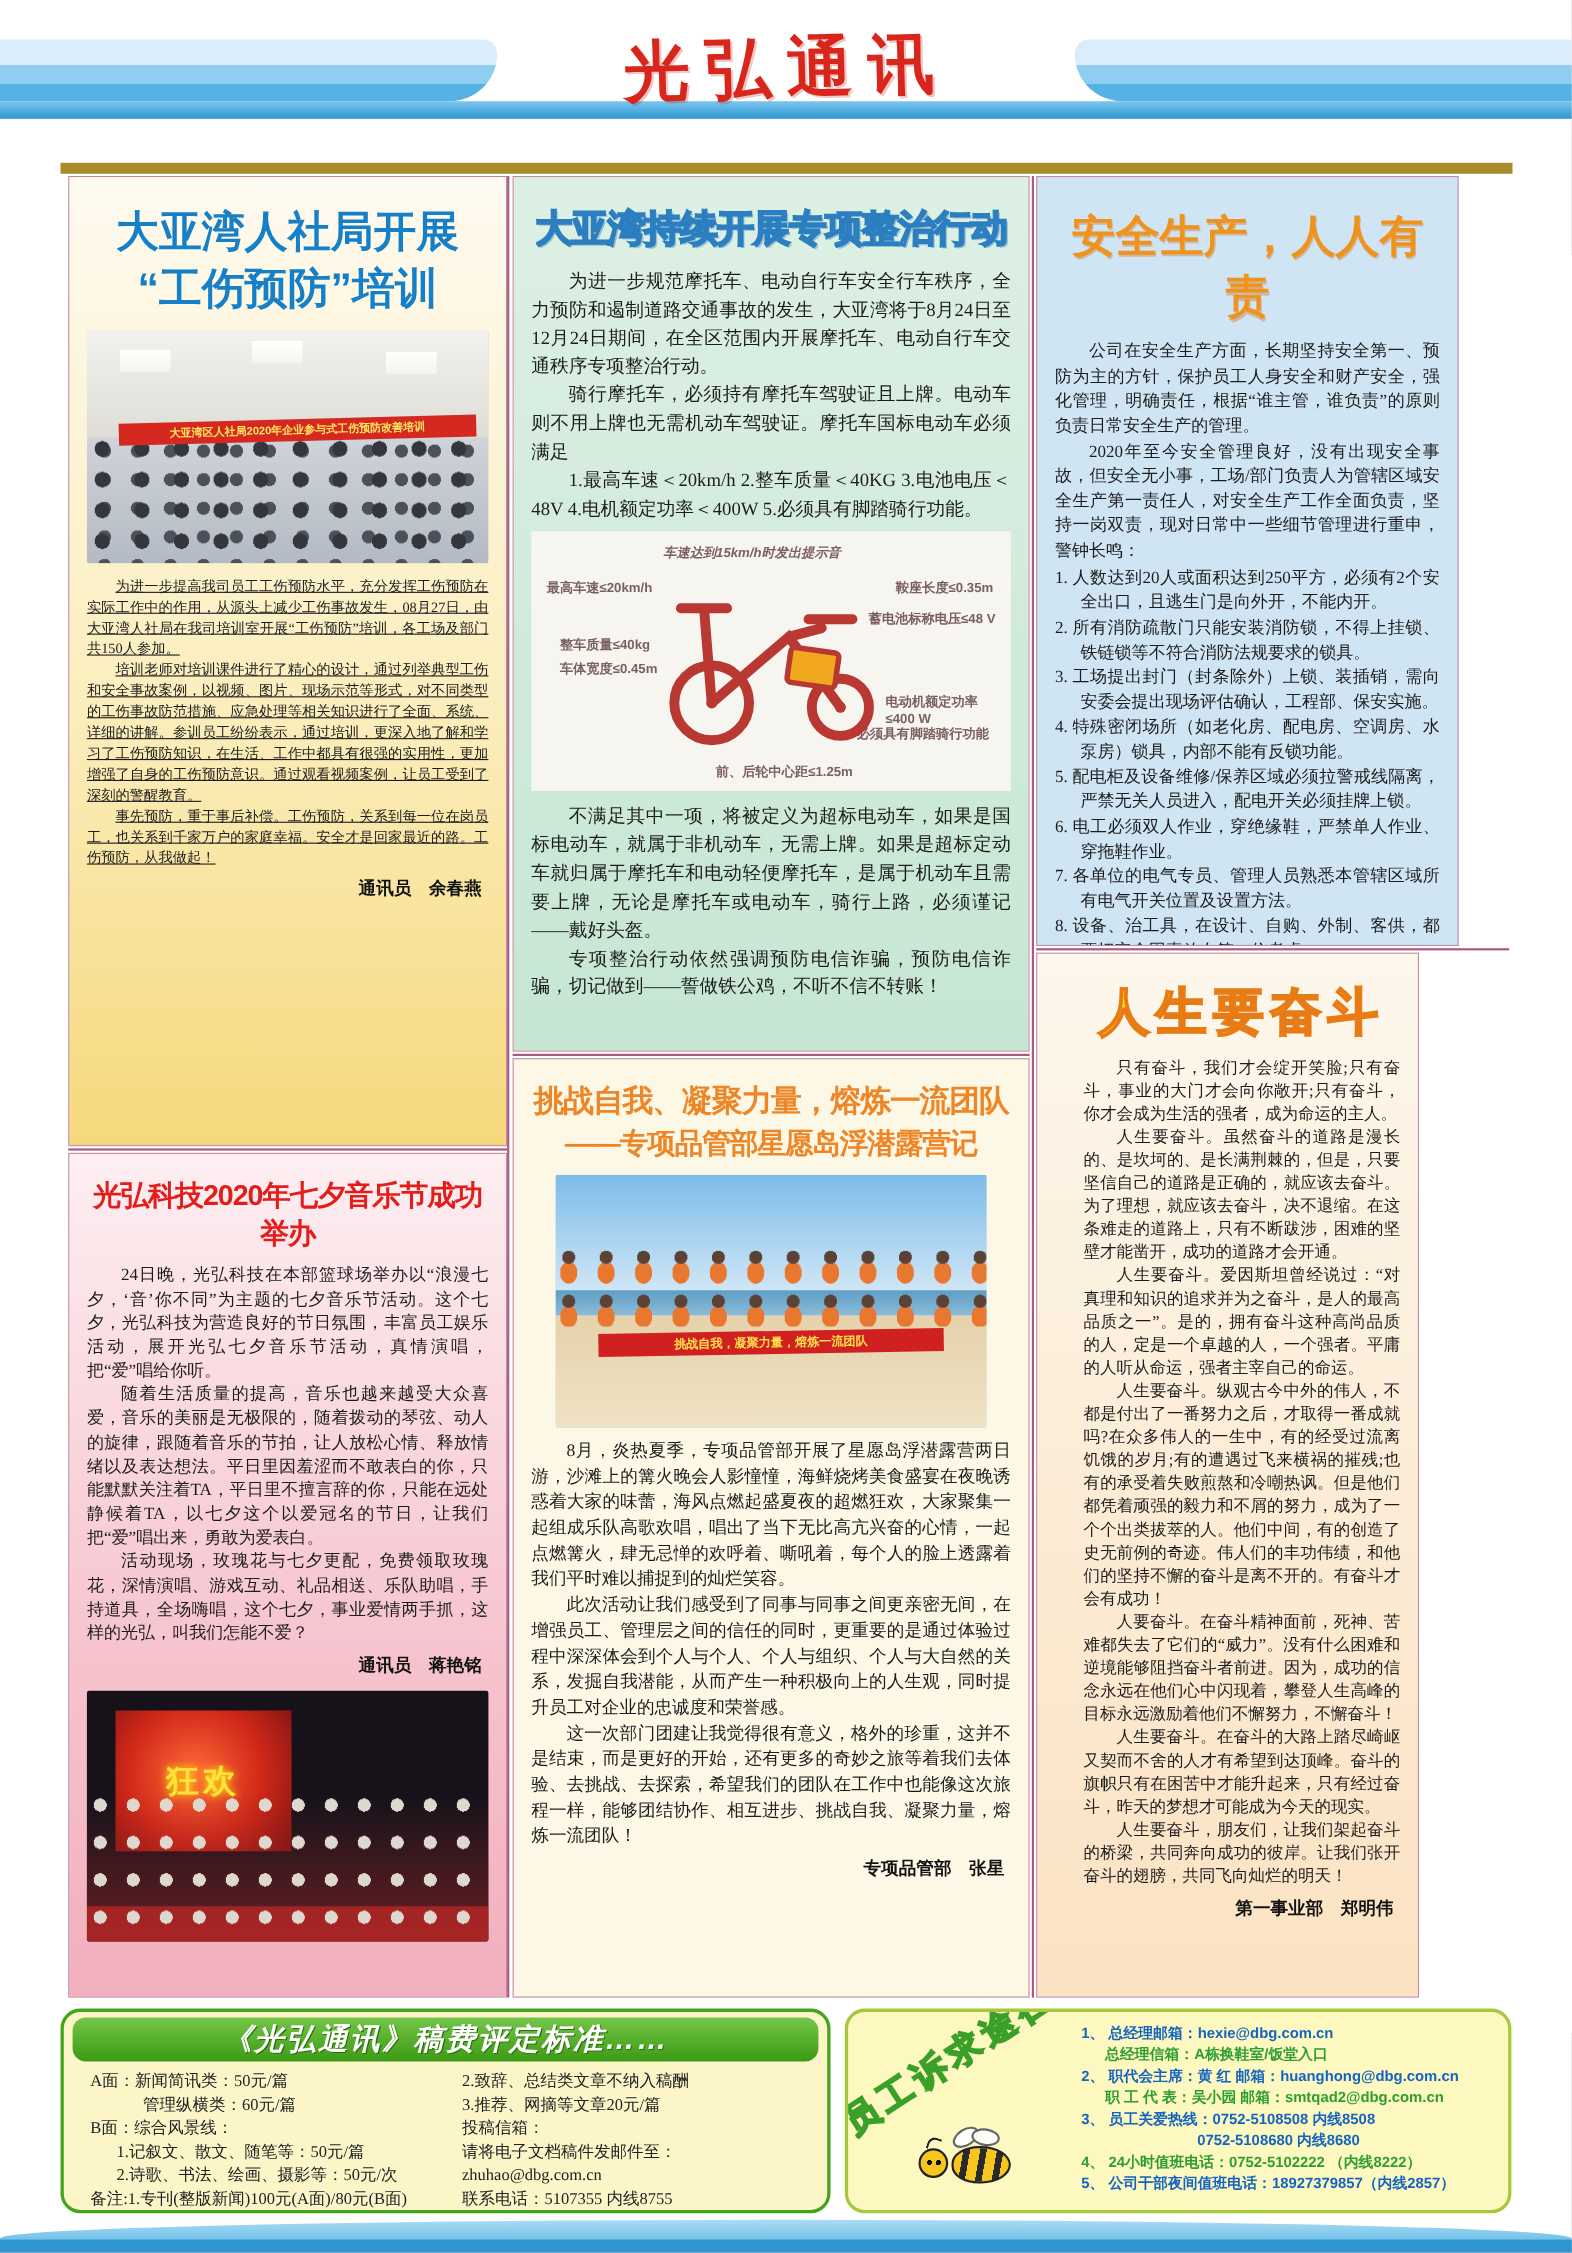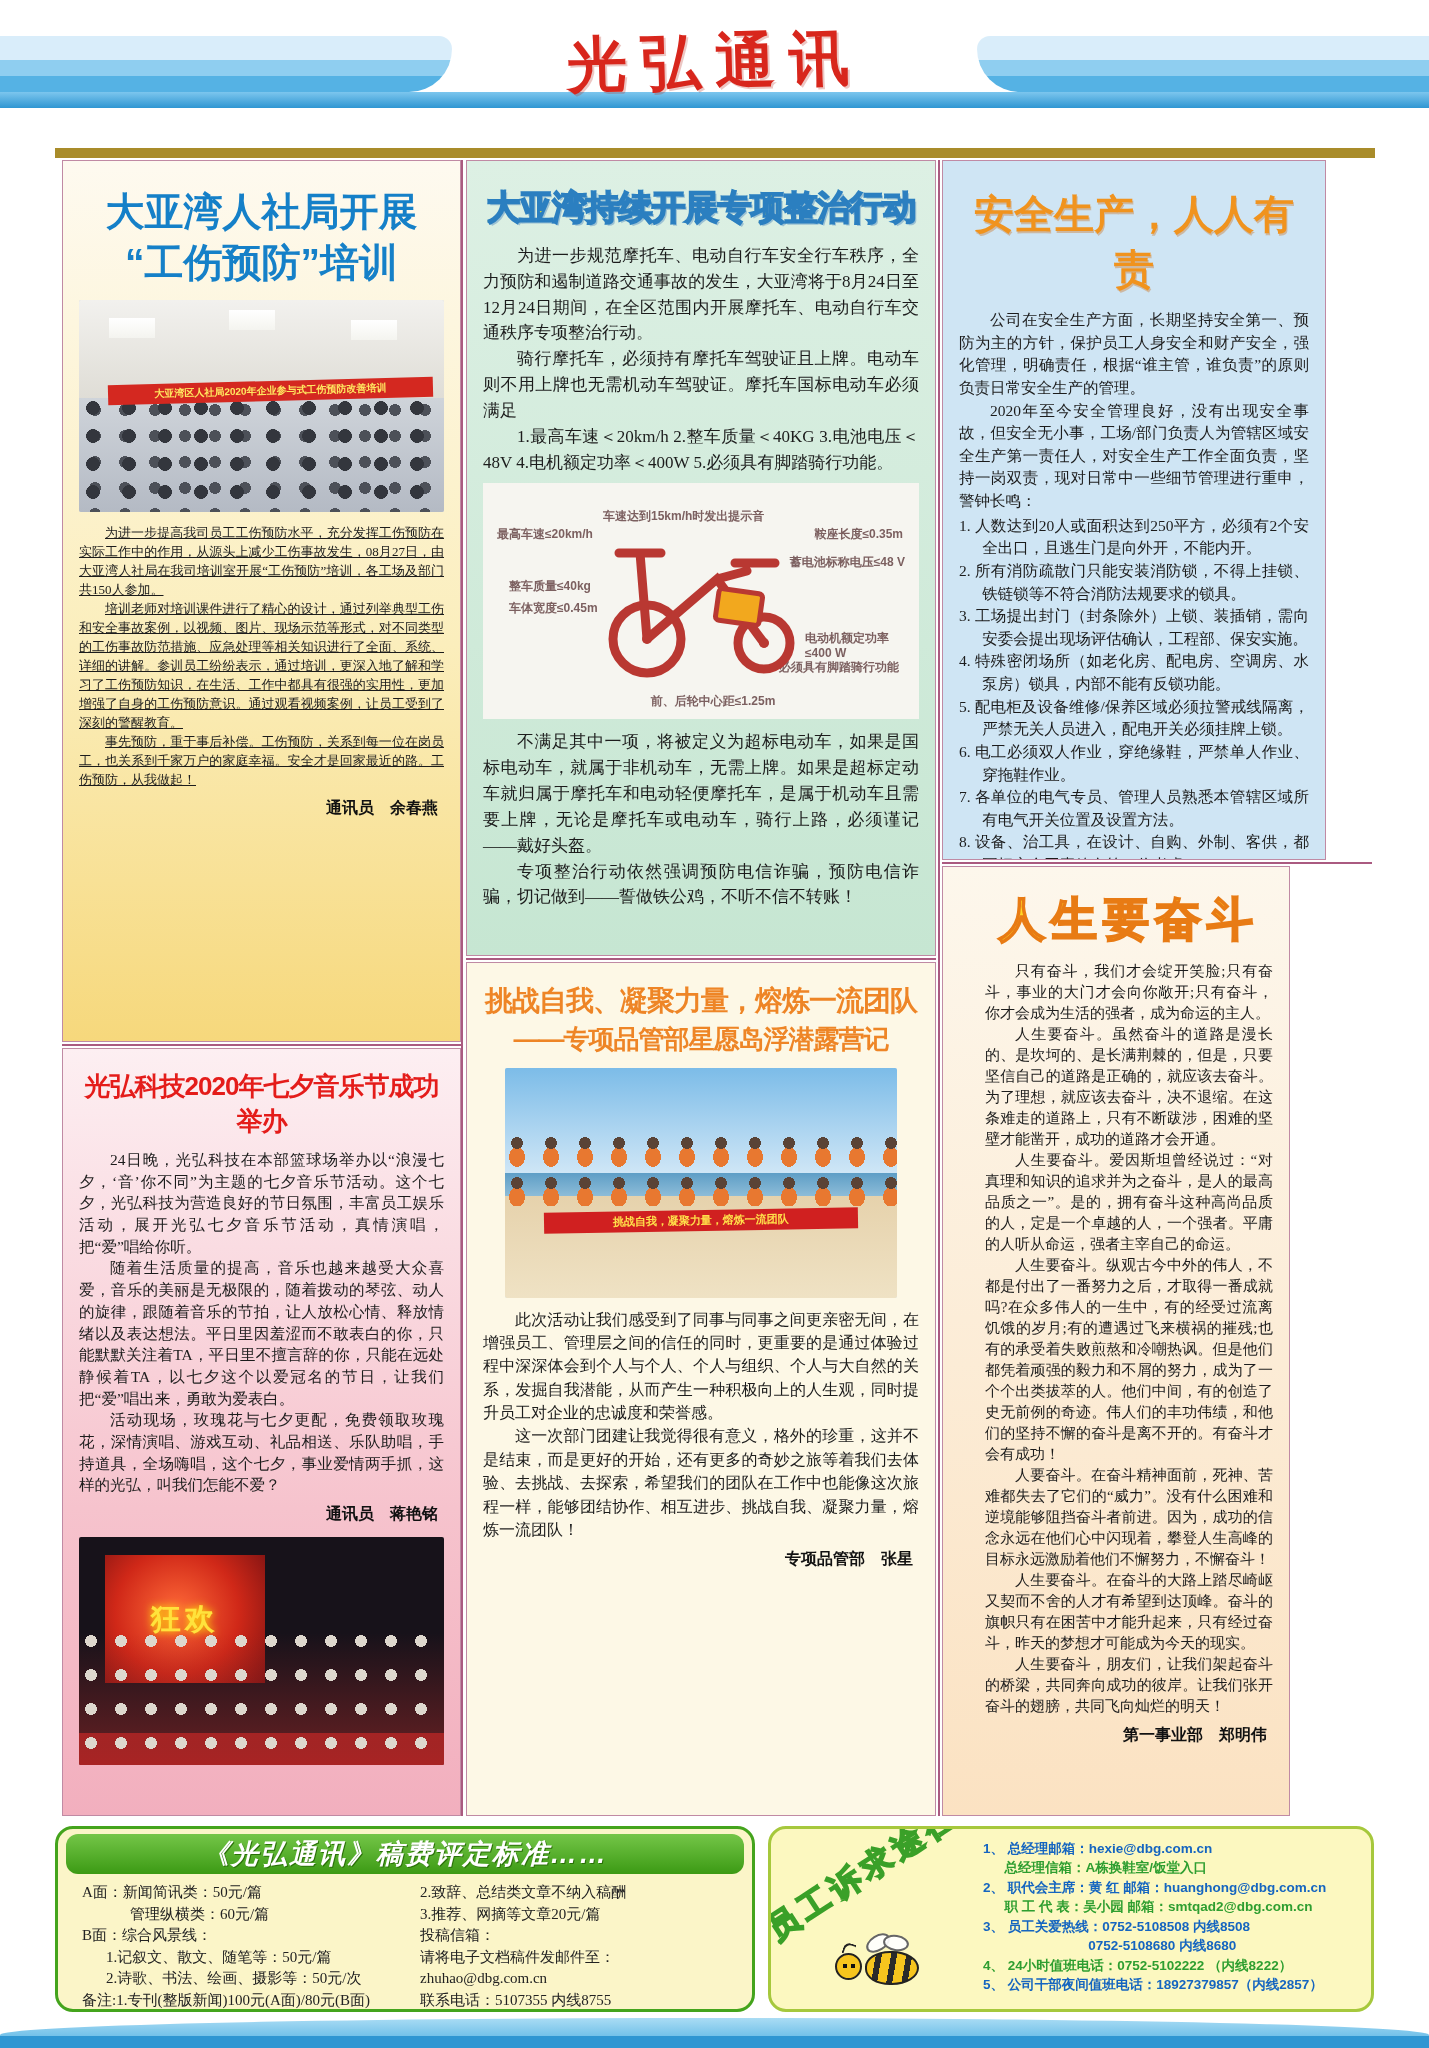--- a/index.html
+++ b/index.html
@@ -108,21 +108,21 @@
       radial-gradient(ellipse 8px 10px at 12px 20px, #e87830 98%, transparent);
     background-size:34px 40px, 34px 40px; background-position:0 0, 0 0; }
   .bannerD { position:absolute; top:62%; left:10%; right:10%; z-index:2; background:#d02020;
     color:#ffe04a; font-size:11px; font-family:"Liberation Sans",sans-serif; font-weight:bold;
     text-align:center; padding:3px 2px; transform:rotate(-1deg); white-space:nowrap; overflow:hidden; }
 
   
   #diagram { margin:8px auto 10px; width:436px; height:236px; background:#f6f5f0;
     position:relative; font-family:"Liberation Sans",sans-serif; }
   .d-l { position:absolute; font-size:12px; font-weight:bold; color:#7c6060; line-height:1.25; }
-  .d-alert { top:26px; left:120px; }
+  .d-alert { top:12px; left:120px;font-style:italic; }
   .d-speed { top:44px; left:14px; }
   .d-weight{ top:96px; left:26px; }
   .d-width { top:118px; left:26px; }
   .d-seat  { top:44px; right:16px; }
   .d-volt  { top:72px; right:14px; }
   .d-power { top:104px; right:10px; width:104px; text-align:left;margin-top:44px; }
   .d-pedal { bottom:44px; right:20px; }
   .d-wheel { bottom:10px; left:50%; transform:translateX(-50%);margin-left:12px; }
   .bike-svg { position:absolute; left:116px; top:34px; width:210px; height:170px; }
 
@@ -249,20 +249,21 @@
       <div>挑战自我、凝聚力量，熔炼一流团队</div>
       <div class="t2">——专项品管部星愿岛浮潜露营记</div>
     </div>
     <div class="photo" id="photoD">
       <div class="skyD"></div>
       <div class="seaD"></div>
       <div class="sandD"></div>
       <div class="peopleD"></div>
       <div class="bannerD">挑战自我，凝聚力量，熔炼一流团队</div>
     </div>
+    <p class="p">8月，炎热夏季，专项品管部开展了星愿岛浮潜露营两日游，沙滩上的篝火晚会人影憧憧，海鲜烧烤美食盛宴在夜晚诱惑着大家的味蕾，海风点燃起盛夏夜的超燃狂欢，大家聚集一起组成乐队高歌欢唱，唱出了当下无比高亢兴奋的心情，一起点燃篝火，肆无忌惮的欢呼着、嘶吼着，每个人的脸上透露着我们平时难以捕捉到的灿烂笑容。</p>
     <p class="p">此次活动让我们感受到了同事与同事之间更亲密无间，在增强员工、管理层之间的信任的同时，更重要的是通过体验过程中深深体会到个人与个人、个人与组织、个人与大自然的关系，发掘自我潜能，从而产生一种积极向上的人生观，同时提升员工对企业的忠诚度和荣誉感。</p>
     <p class="p">这一次部门团建让我觉得很有意义，格外的珍重，这并不是结束，而是更好的开始，还有更多的奇妙之旅等着我们去体验、去挑战、去探索，希望我们的团队在工作中也能像这次旅程一样，能够团结协作、相互进步、挑战自我、凝聚力量，熔炼一流团队！</p>
     <div class="sig">专项品管部　张星</div>
   </div>
 
   <div class="art" id="artE">
     <div class="t-sans titleE">安全生产，人人有责</div>
     <p class="p">公司在安全生产方面，长期坚持安全第一、预防为主的方针，保护员工人身安全和财产安全，强化管理，明确责任，根据“谁主管，谁负责”的原则负责日常安全生产的管理。</p>
     <p class="p">2020年至今安全管理良好，没有出现安全事故，但安全无小事，工场/部门负责人为管辖区域安全生产第一责任人，对安全生产工作全面负责，坚持一岗双责，现对日常中一些细节管理进行重申，警钟长鸣：</p>
     <ul class="safety-list">

